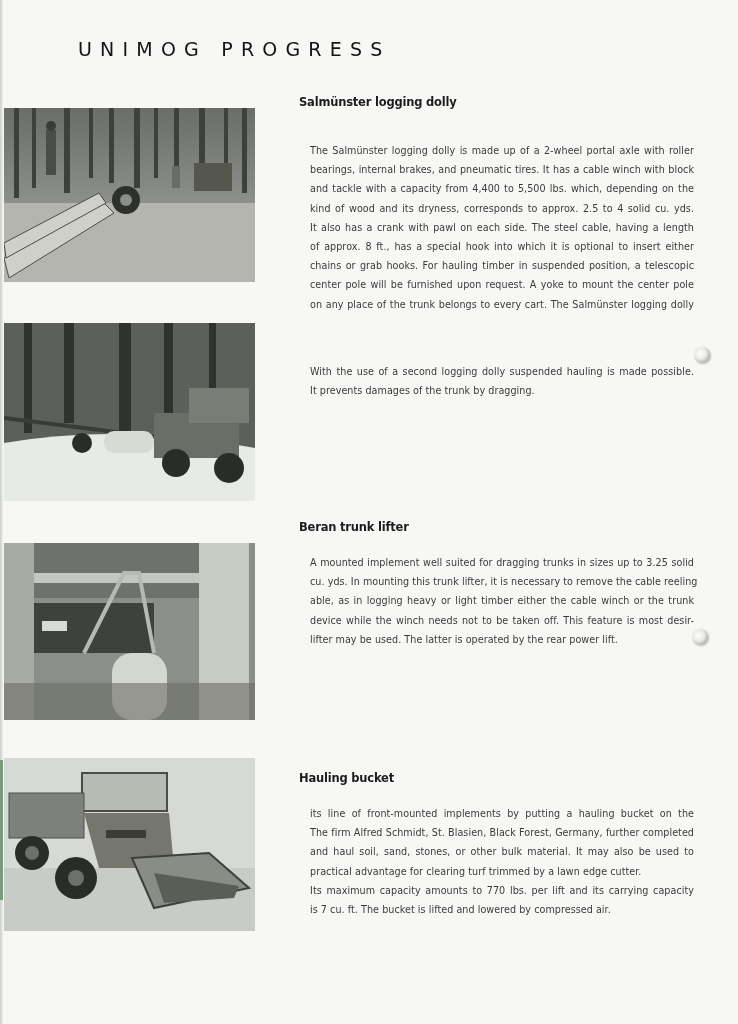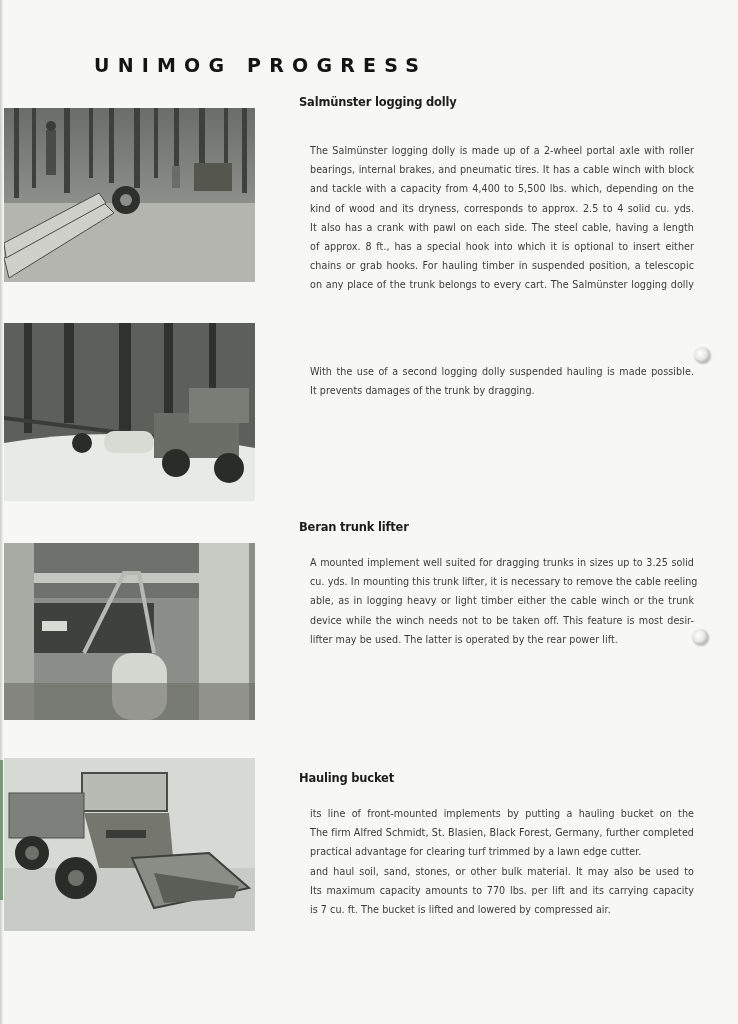--- a/index.html
+++ b/index.html
@@ -14,23 +14,23 @@
       position: absolute; left: 0; top: 0; width: 3px; height: 1024px;
       background: linear-gradient(to right, #c9cfc6, #eef0ec);
     }
     .left-edge-green {
       position: absolute; left: 0; top: 760px; width: 3px; height: 140px;
       background: #7a9a7c;
     }
     .page-title {
       position: absolute; left: 78px; top: 38px;
       font-family: "DejaVu Sans", sans-serif;
-      font-weight: bold; font-size: 19px; letter-spacing: 8.2px;
+      font-weight: normal; font-size: 19px; letter-spacing: 8.2px;
       color: #141414;
-      margin: 16px;
+      margin: 0;
     }
     .photo {
       position: absolute; left: 4px; width: 251px;
       overflow: hidden;
     }
     .photo svg { display: block; width: 100%; height: 100%; }
     #photo1 { top: 108px; height: 174px; }
     #photo2 { top: 323px; height: 178px; }
     #photo3 { top: 543px; height: 177px; }
     #photo4 { top: 758px; height: 173px; }
@@ -167,40 +167,41 @@
 
 <h2 class="section-heading" id="h1">Salmünster logging dolly</h2>
 <p class="body-text" id="p1">
   <span class="ln">The Salmünster logging dolly is made up of a 2-wheel portal axle with roller</span>
   <span class="ln">bearings, internal brakes, and pneumatic tires. It has a cable winch with block</span>
   <span class="ln">and tackle with a capacity from 4,400 to 5,500 lbs. which, depending on the</span>
   <span class="ln">kind of wood and its dryness, corresponds to approx. 2.5 to 4 solid cu. yds.</span>
   <span class="ln">It also has a crank with pawl on each side. The steel cable, having a length</span>
   <span class="ln">of approx. 8 ft., has a special hook into which it is optional to insert either</span>
   <span class="ln">chains or grab hooks. For hauling timber in suspended position, a telescopic</span>
+  <span class="ln">center pole will be furnished upon request. A yoke to mount the center pole</span>
   <span class="ln">on any place of the trunk belongs to every cart. The Salmünster logging dolly</span>
 </p>
 <p class="body-text" id="p2">
   <span class="ln">With the use of a second logging dolly suspended hauling is made possible.</span>
   <span class="ln last">It prevents damages of the trunk by dragging.</span>
 </p>
 
 <h2 class="section-heading" id="h2">Beran trunk lifter</h2>
 <p class="body-text" id="p3">
   <span class="ln">A mounted implement well suited for dragging trunks in sizes up to 3.25 solid</span>
   <span class="ln">cu. yds. In mounting this trunk lifter, it is necessary to remove the cable reeling</span>
   <span class="ln">able, as in logging heavy or light timber either the cable winch or the trunk</span>
   <span class="ln">device while the winch needs not to be taken off. This feature is most desir-</span>
   <span class="ln last">lifter may be used. The latter is operated by the rear power lift.</span>
 </p>
 
 <h2 class="section-heading" id="h3">Hauling bucket</h2>
 <p class="body-text" id="p4">
   <span class="ln">its line of front-mounted implements by putting a hauling bucket on the</span>
   <span class="ln">The firm Alfred Schmidt, St. Blasien, Black Forest, Germany, further completed</span>
+  <span class="ln">and haul soil, sand, stones, or other bulk material. It may also be used to</span>
   <span class="ln last">practical advantage for clearing turf trimmed by a lawn edge cutter.</span>
-  <span class="ln">and haul soil, sand, stones, or other bulk material. It may also be used to</span>
   <span class="ln">Its maximum capacity amounts to 770 lbs. per lift and its carrying capacity</span>
   <span class="ln last">is 7 cu. ft. The bucket is lifted and lowered by compressed air.</span>
 </p>
 
 <div class="punch-hole" id="hole1"></div>
 <div class="punch-hole" id="hole2"></div>
 
 </body></html>

